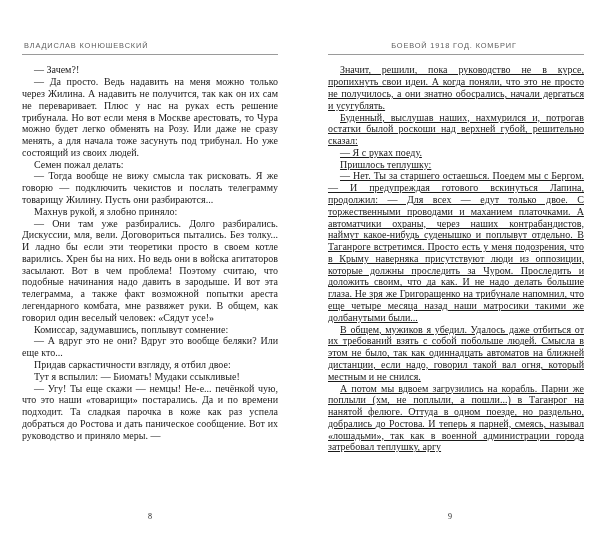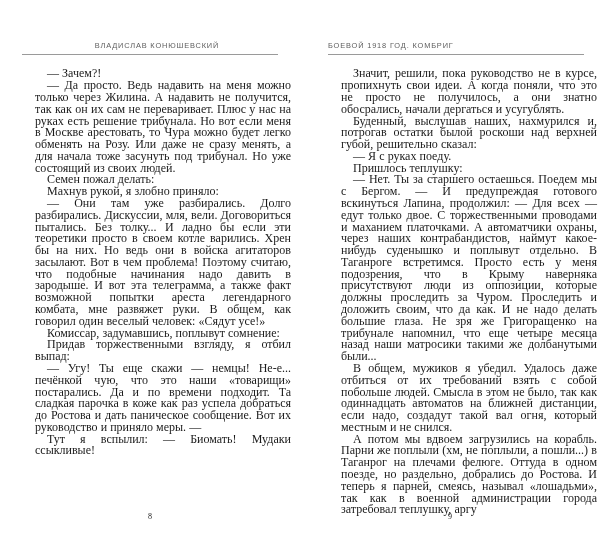--- a/index.html
+++ b/index.html
@@ -44,44 +44,43 @@
     font-size: 7.4px;
     letter-spacing: 0.85px;
     color: #5d5d5d;
     text-transform: uppercase;
     white-space: nowrap;
     line-height: 1;
     margin: 0;
     padding-bottom: 5px;
   }
   .page-left .running-head {
-    text-align: center;
+    text-align: left;
     padding-left: 2px;
-    margin-left: 12px;
   }
   .page-right .running-head {
-    text-align: left;
+    text-align: center;
     padding-right: 4px;
   }
 
   .head-rule {
     border: 0;
     border-top: 1px solid #9a9a9a;
     margin: 0 0 9px 0;
     height: 0;
     width: 100%;
   }
 
   .body-text {
-    font-size: 12px;
+    font-size: 10px;
     line-height: 11.78px;
     color: #1a1a1a;
     text-align: justify;
     text-justify: inter-word;
-    margin: 13px;
+    margin: 0;
     -webkit-hyphens: none;
     hyphens: none;
     word-spacing: 0.1px;
   }
 
   .body-text p {
     margin: 0;
     text-indent: 12px;
     text-align: justify;
   }
@@ -93,52 +92,54 @@
     right: 0;
     text-align: center;
     font-family: "Liberation Serif", "DejaVu Serif", serif;
     font-size: 8px;
     color: #222222;
     line-height: 1;
   }
 
   
   .page-left .body-text { width: 100%; }
-  .page-right .body-text { width: 100%; }
+  .page-right .body-text { width: 100%; text-decoration: underline; }
 </style>
 </head>
 <body>
 
 <div class="spread">
 
   <div class="page page-left">
     <div class="running-head">ВЛАДИСЛАВ КОНЮШЕВСКИЙ</div>
     <hr class="head-rule">
     <div class="body-text" id="left-body">
         <p>— Зачем?!</p>
         <p>— Да просто. Ведь надавить на меня можно только через Жилина. А надавить не получится, так как он их сам не переваривает. Плюс у нас на руках есть решение трибунала. Но вот если меня в Москве арестовать, то Чура можно будет легко обменять на Розу. Или даже не сразу менять, а для начала тоже засунуть под трибунал. Но уже состоящий из своих людей.</p>
         <p>Семен пожал делать:</p>
+        <p>— Тогда вообще не вижу смысла так рисковать. Я же говорю — подключить чекистов и послать телеграмму товарищу Жилину. Пусть они разбираются...</p>
         <p>Махнув рукой, я злобно приняло:</p>
         <p>— Они там уже разбирались. Долго разбирались. Дискуссии, мля, вели. Договориться пытались. Без толку... И ладно бы если эти теоретики просто в своем котле варились. Хрен бы на них. Но ведь они в войска агитаторов засылают. Вот в чем проблема! Поэтому считаю, что подобные начинания надо давить в зародыше. И вот эта телеграмма, а также факт возможной попытки ареста легендарного комбата, мне развяжет руки. В общем, как говорил один веселый человек: «Сядут усе!»</p>
         <p>Комиссар, задумавшись, поплывут сомнение:</p>
-        <p>Придав торжественными взгляду, я отбил выпад:</p>
+        <p>— А вдруг это не они? Вдруг это вообще беляки? Или еще кто...</p>
+        <p>Придав саркастичности взгляду, я отбил двое:</p>
+        <p>Тут я вспылил: — Биомать! Мудаки ссыкливые!</p>
         <p>— Угу! Ты еще скажи — немцы! Не-е... печёнкой чую, что это наши «товарищи» постарались. Да и по времени подходит. Та сладкая парочка в коже как раз успела добраться до Ростова и дать паническое сообщение. Вот их руководство и приняло меры. —</p>
-        <p>Тут я вспылил: — Биомать! Мудаки ссыкливые!</p>
       </div>
     <div class="folio">8</div>
   </div>
 
   <div class="page page-right">
     <div class="running-head">БОЕВОЙ 1918 ГОД. КОМБРИГ</div>
     <hr class="head-rule">
     <div class="body-text" id="right-body">
         <p>Значит, решили, пока руководство не в курсе, пропихнуть свои идеи. А когда поняли, что это не просто не получилось, а они знатно обосрались, начали дергаться и усугублять.</p>
         <p>Буденный, выслушав наших, нахмурился и, потрогав остатки былой роскоши над верхней губой, решительно сказал:</p>
         <p>— Я с руках поеду.</p>
         <p>Пришлось теплушку:</p>
         <p>— Нет. Ты за старшего остаешься. Поедем мы с Бергом. — И предупреждая готового вскинуться Лапина, продолжил: — Для всех — едут только двое. С торжественными проводами и маханием платочками. А автоматчики охраны, через наших контрабандистов, наймут какое-нибудь суденышко и поплывут отдельно. В Таганроге встретимся. Просто есть у меня подозрения, что в Крыму наверняка присутствуют люди из оппозиции, которые должны проследить за Чуром. Проследить и доложить своим, что да как. И не надо делать большие глаза. Не зря же Григоращенко на трибунале напомнил, что еще четыре месяца назад наши матросики такими же долбанутыми были...</p>
-        <p>В общем, мужиков я убедил. Удалось даже отбиться от их требований взять с собой побольше людей. Смысла в этом не было, так как одиннадцать автоматов на ближней дистанции, если надо, создадут такой вал огня, который местным и не снился.</p>
-        <p>А потом мы вдвоем загрузились на корабль. Парни же поплыли (хм, не поплыли, а пошли...) в Таганрог на плечами фелюге. Оттуда в одном поезде, но раздельно, добрались до Ростова. И теперь я парней, смеясь, называл «лошадьми», так как в военной администрации города затребовал теплушку, аргу</p>
+        <p>В общем, мужиков я убедил. Удалось даже отбиться от их требований взять с собой побольше людей. Смысла в этом не было, так как одиннадцать автоматов на ближней дистанции, если надо, говорил такой вал огня, который местным и не снился.</p>
+        <p>А потом мы вдвоем загрузились на корабль. Парни же поплыли (хм, не поплыли, а пошли...) в Таганрог на нанятой фелюге. Оттуда в одном поезде, но раздельно, добрались до Ростова. И теперь я парней, смеясь, называл «лошадьми», так как в военной администрации города затребовал теплушку, аргу</p>
       </div>
     <div class="folio">9</div>
   </div>
 
 </div>
 
 </body></html>

